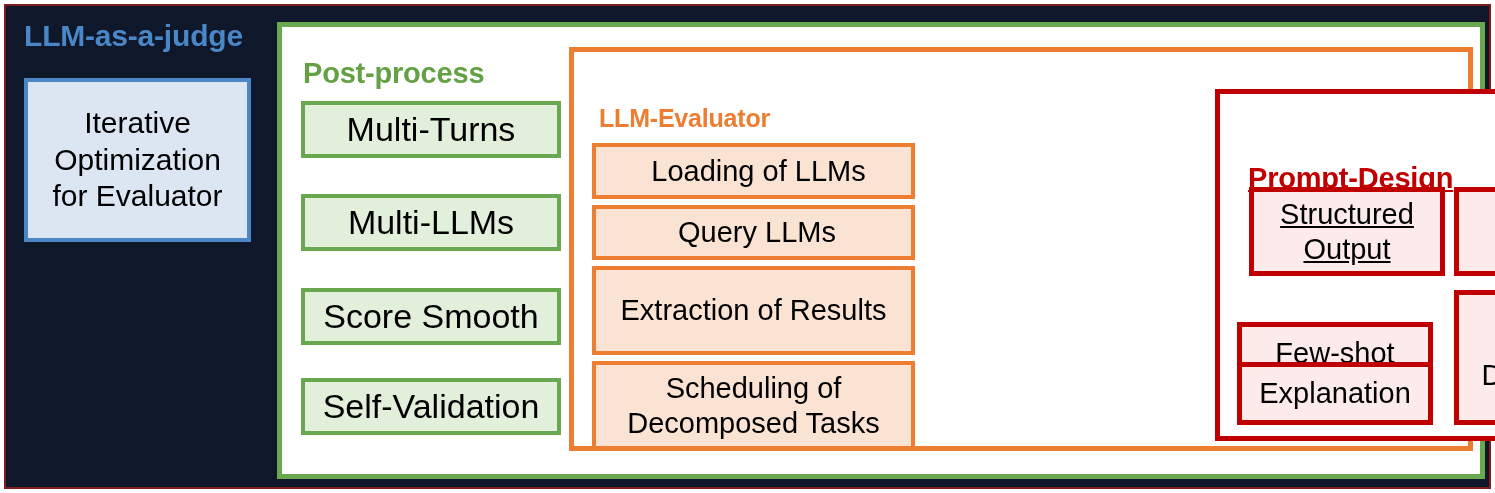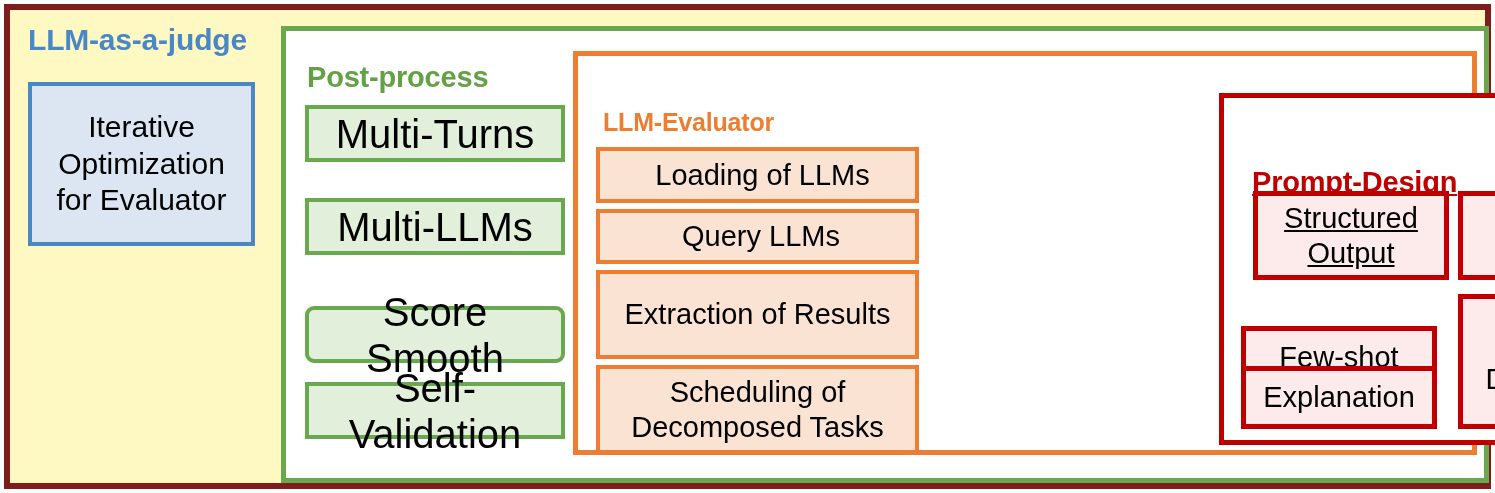--- a/index.html
+++ b/index.html
@@ -21,23 +21,23 @@
     box-sizing: border-box;
   }
 
   
   .frame-judge {
     position: absolute;
     left: 4px;
     top: 4px;
     width: 1487px;
     height: 485px;
-    border: 6px solid #7f1d1d;
-    box-sizing: border-box;
-    background: #fef9c3;
+    border: 2px solid #7f1d1d;
+    box-sizing: border-box;
+    background: #0f172a;
   }
 
   
   .heading {
     position: absolute;
     font-weight: bold;
     white-space: nowrap;
     letter-spacing: -0.2px;
   }
   .h-judge {
@@ -103,27 +103,27 @@
     left: 19px;
     width: 260px;
     height: 57px;
     border: 4px solid #6aa84f;
     background: #e2efda;
     box-sizing: border-box;
     display: flex;
     align-items: center;
     justify-content: center;
     text-align: center;
-    font-size: 40px;
+    font-size: 34px;
     color: #000000;
     line-height: 1.15;
   }
   .g1 { top: 74px; }
   .g2 { top: 167px; }
-  .g3 { top: 275px; border-radius: 9px; }
+  .g3 { top: 261px; }
   .g4 { top: 351px; }
 
   
   .frame-eval {
     position: absolute;
     left: 287px;
     top: 20px;
     width: 904px;
     height: 404px;
     border: 5px solid #ed7d31;

